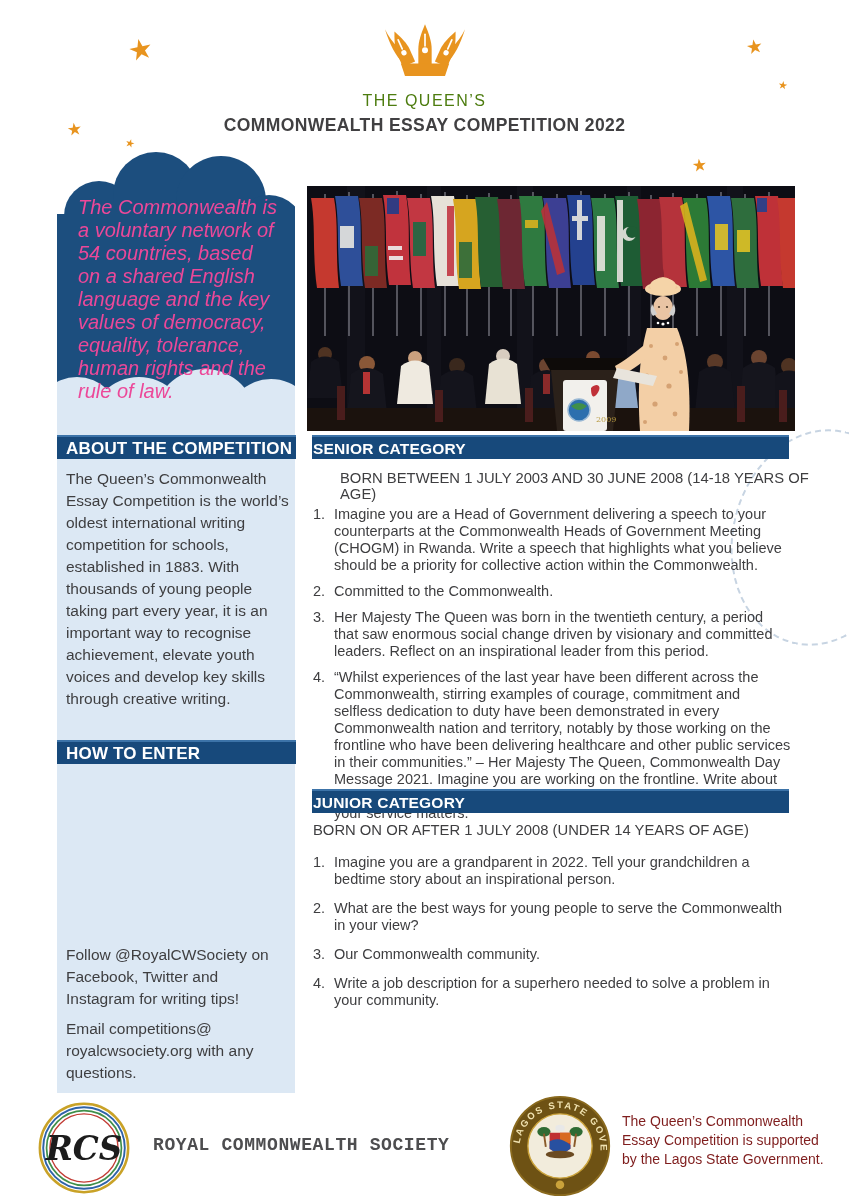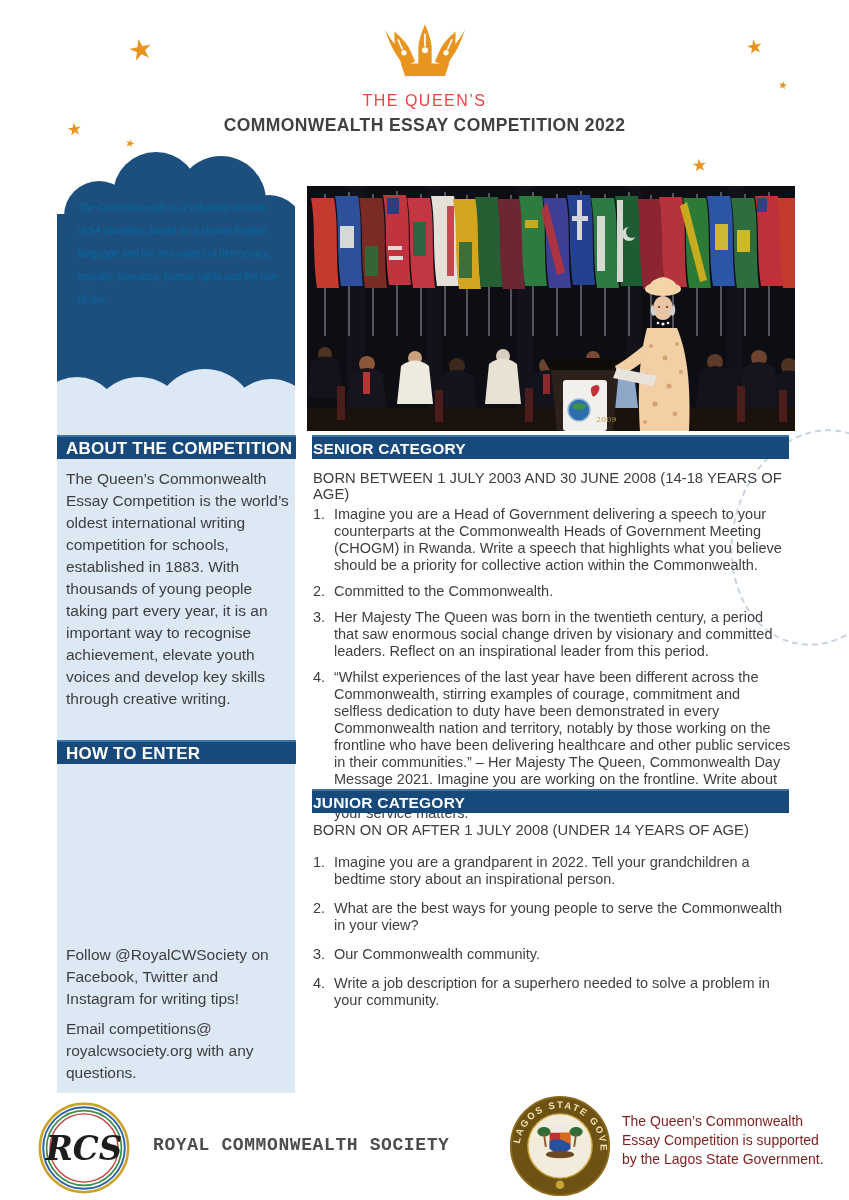--- a/index.html
+++ b/index.html
@@ -1,25 +1,25 @@
 <!DOCTYPE html>
 <html><head>
 <meta charset="utf-8">
 <style>
   html,body{margin:0;padding:0;background:#ffffff;}
   .page{position:relative;width:849px;height:1200px;margin:0 auto;background:#ffffff;
         font-family:"Liberation Sans",sans-serif;overflow:hidden;color:#3e3e40;}
   .abs{position:absolute;}
   
-  .title-line1{left:0;top:92px;width:849px;text-align:center;font-size:16px;letter-spacing:1.5px;color:#ef4444;}
+  .title-line1{left:0;top:92px;width:849px;text-align:center;font-size:16px;letter-spacing:1.5px;color:#4d7c0f;}
   .title-line2{left:0;top:115px;width:849px;text-align:center;font-size:17.5px;font-weight:bold;letter-spacing:.4px;color:#414042;}
   .star{position:absolute;color:#e8941f;line-height:1;}
   
   .sidebar-col{left:57px;top:395px;width:238px;height:698px;background:#dce8f4;}
-  .cloud-text{left:78px;top:196px;width:200px;color:#0369a1;font-size:10px;line-height:23px;}
+  .cloud-text{left:78px;top:196px;width:200px;color:#ec4899;font-size:20px;line-height:23px;font-style:italic;}
   .side-bar-heading{left:57px;width:239px;height:24px;background:#17497b;border-top:2px solid #3c73a8;
         color:#fff;font-size:17px;font-weight:600;line-height:24px;padding-left:9px;box-sizing:border-box;letter-spacing:.2px;}
   .side-text{left:66px;width:224px;font-size:15.5px;line-height:22px;color:#3e3e40;}
   .side-text b{font-weight:bold;}
   
   .cat-bar{left:312px;width:477px;height:24px;background:#17497b;border-top:2px solid #3c73a8;
         color:#fff;font-size:15.5px;font-weight:600;line-height:24px;padding-left:1px;box-sizing:border-box;letter-spacing:.2px;}
   .age-line{left:313px;width:480px;font-size:14.8px;color:#3e3e40;}
   ol.prompts{left:313px;width:478px;margin:0;padding:0;list-style:none;counter-reset:item;font-size:14.5px;line-height:17px;color:#3e3e40;}
   ol.prompts li{position:relative;padding-left:21px;margin-bottom:9px;counter-increment:item;}
@@ -284,21 +284,21 @@
   <div class="abs side-text" style="top:468px;">The Queen’s Commonwealth Essay Competition is the world’s oldest international writing competition for schools, established in 1883. With thousands of young people taking part every year, it is an important way to recognise achievement, elevate youth voices and develop key skills through creative writing.</div>
 
   <div class="abs side-bar-heading" style="top:740px;">HOW TO ENTER</div>
   <div class="abs side-text" style="top:944px;">Follow @RoyalCWSociety on Facebook, Twitter and Instagram for writing tips!</div>
   <div class="abs side-text" style="top:1018px;">
     <span style="display:block;">Email competitions@</span>
     <span style="display:block;">royalcwsociety.org with any questions.</span>
   </div>
 
   <div class="abs cat-bar" style="top:435px;">SENIOR CATEGORY</div>
-  <div class="abs age-line" style="top:470px;">BORN BETWEEN 1 JULY 2003 AND 30 JUNE 2008 (14-18 YEARS OF AGE)</div>
+  <div class="abs age-line" style="top:470px;margin-left:27px;">BORN BETWEEN 1 JULY 2003 AND 30 JUNE 2008 (14-18 YEARS OF AGE)</div>
   <ol class="abs prompts" style="top:506px;">
     <li><span>Imagine you are a Head of Government delivering a speech to your counterparts at the Commonwealth Heads of Government Meeting (CHOGM) in Rwanda. Write a speech that highlights what you believe should be a priority for collective action within the Commonwealth.</span></li>
     <li><span>Committed to the Commonwealth.</span></li>
     <li><span>Her Majesty The Queen was born in the twentieth century, a period that saw enormous social change driven by visionary and committed leaders. Reflect on an inspirational leader from this period.</span></li>
     <li><span>“Whilst experiences of the last year have been different across the Commonwealth, stirring examples of courage, commitment and selfless dedication to duty have been demonstrated in every Commonwealth nation and territory, notably by those working on the frontline who have been delivering healthcare and other public services in their communities.” – Her Majesty The Queen, Commonwealth Day Message 2021.  Imagine you are working on the frontline. Write about your experience, explaining why you serve your community and why your service matters.</span></li>
   </ol>
 
   <div class="abs cat-bar" style="top:789px;">JUNIOR CATEGORY</div>
   <div class="abs age-line" style="top:822px;">BORN ON OR AFTER 1 JULY 2008 (UNDER 14 YEARS OF AGE)</div>
   <ol class="abs prompts junior" style="top:854px;">

